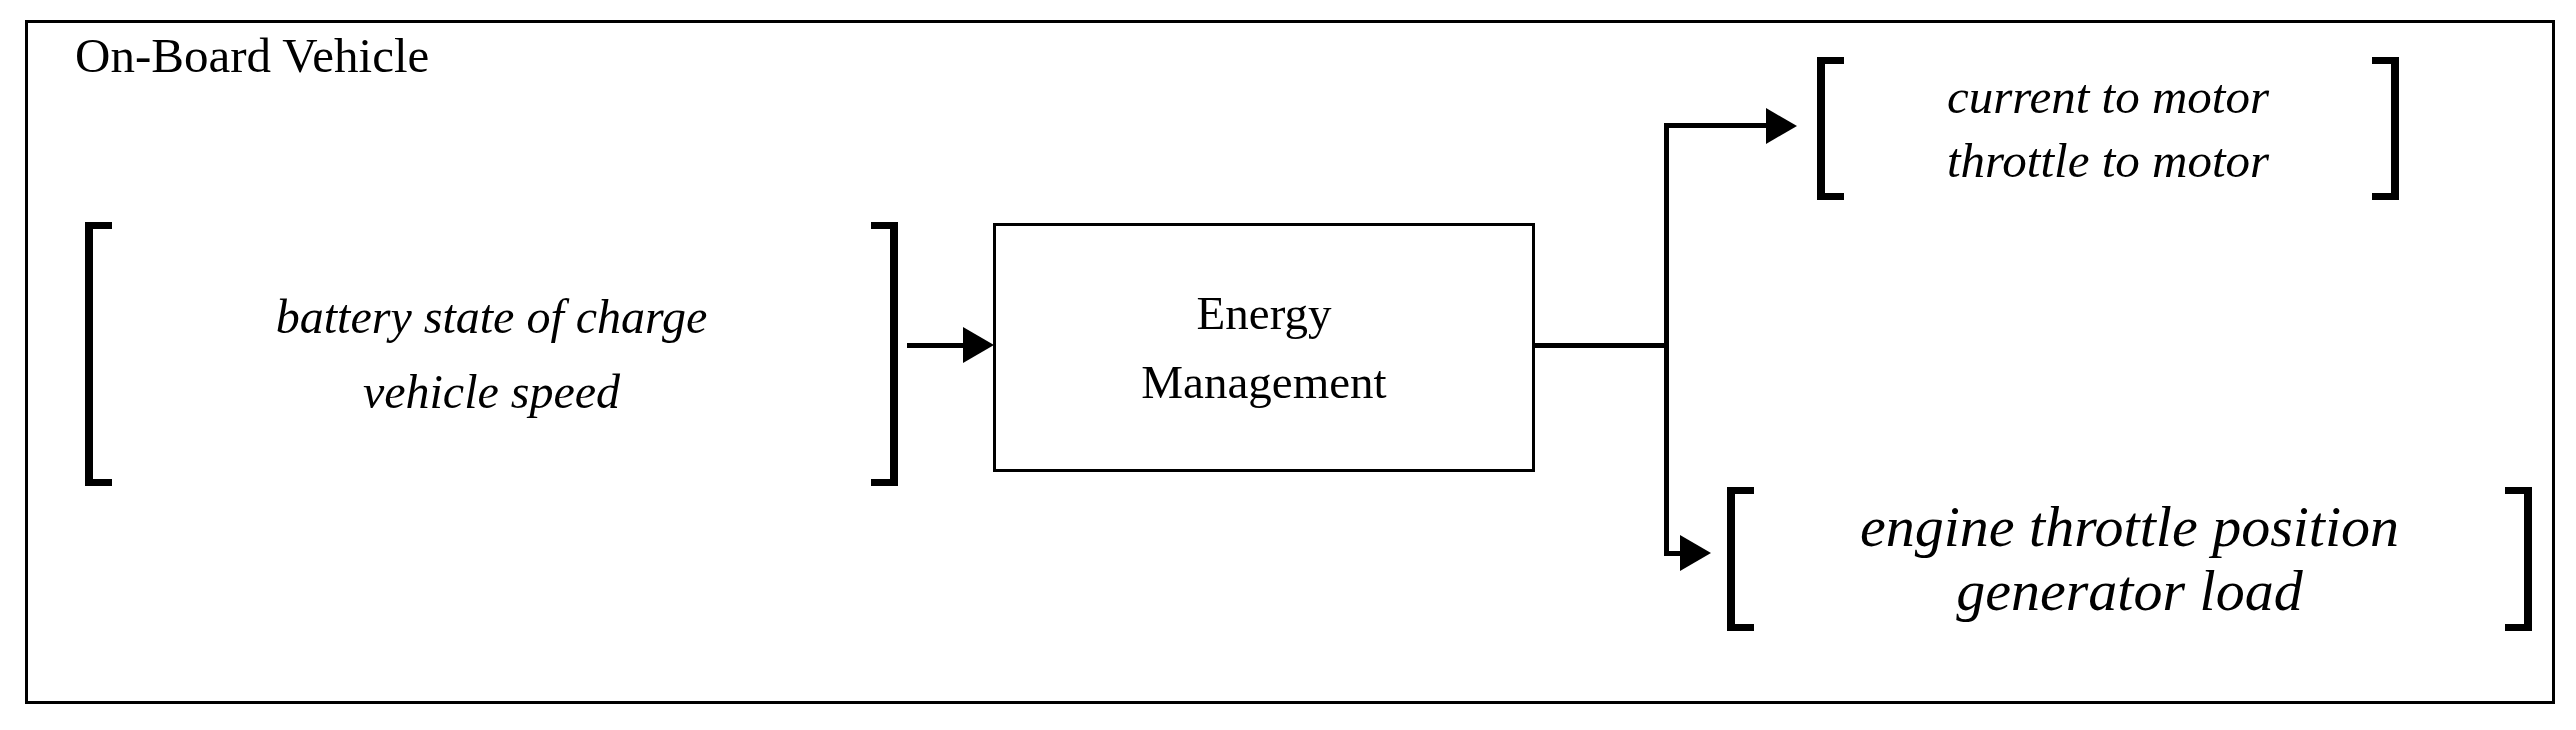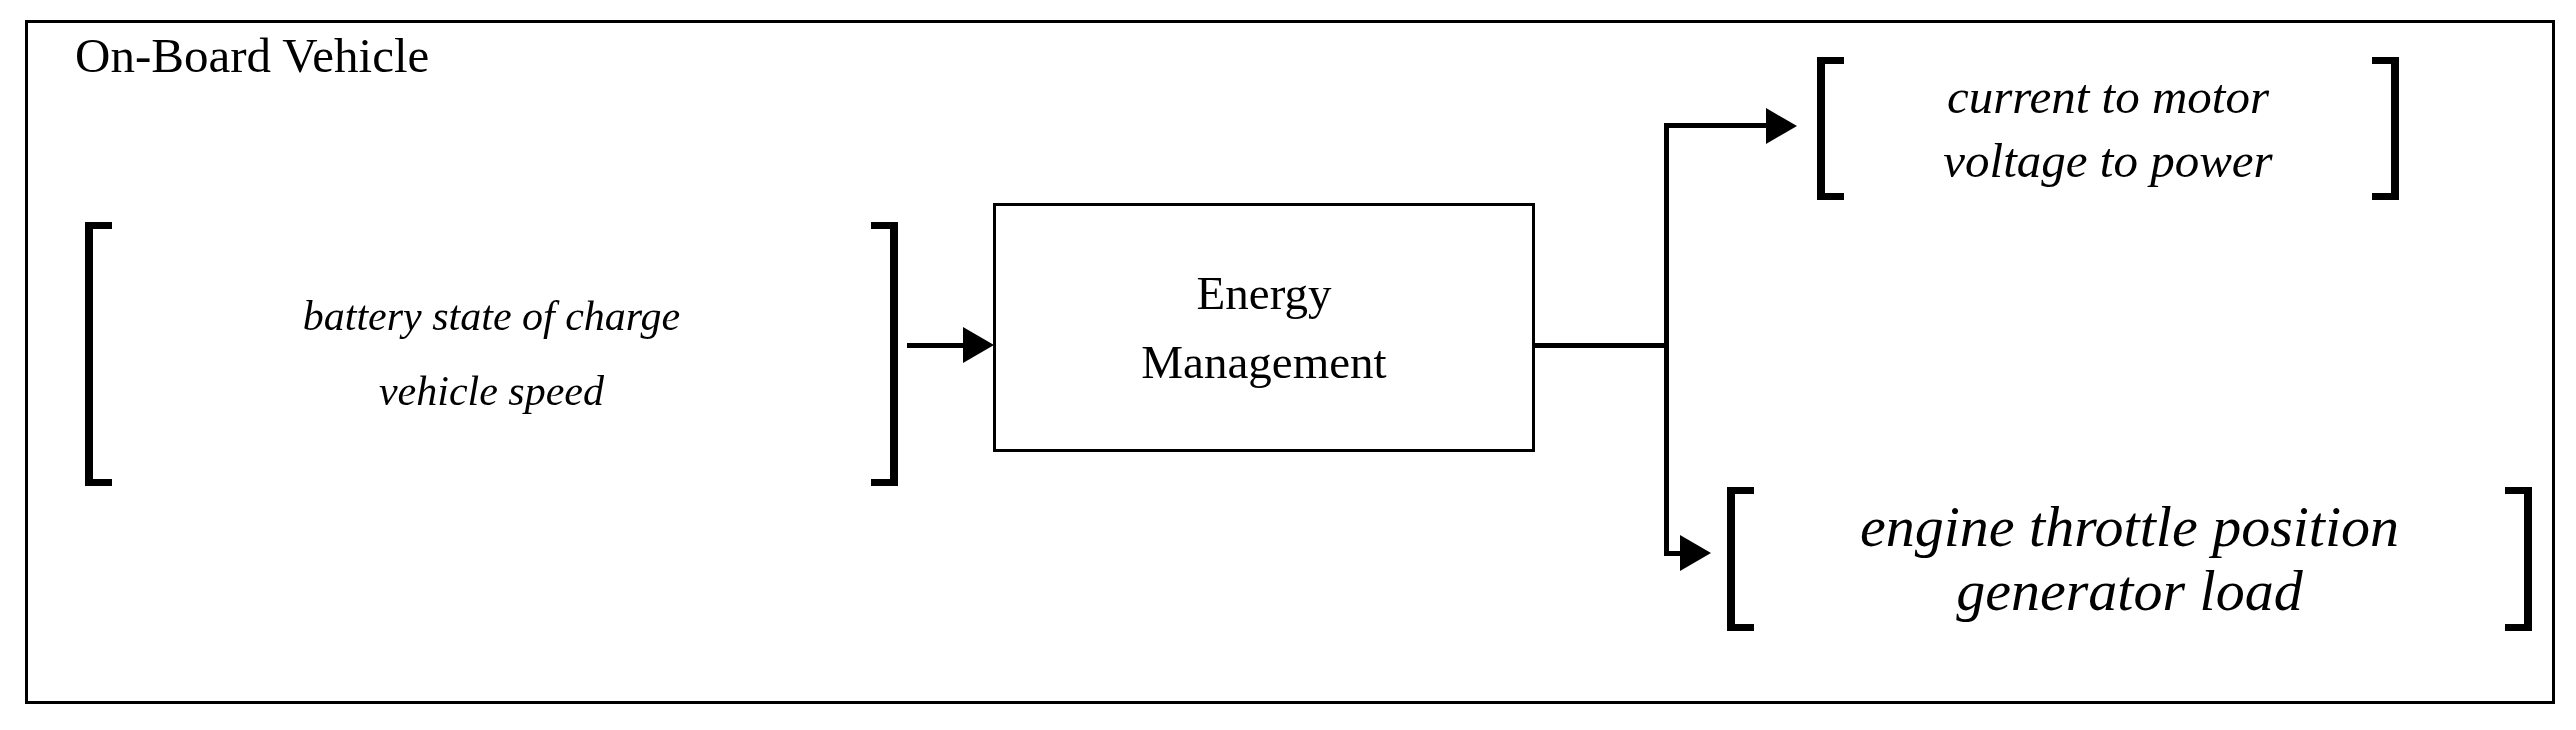--- a/index.html
+++ b/index.html
@@ -75,21 +75,21 @@
   }
 
   
   #input-vector {
     left: 85px;
     top: 222px;
     width: 813px;
     height: 264px;
   }
   #input-vector .row {
-    font-size: 42px;
+    font-size: 48px;
     line-height: 75px;
   }
 
   
   #output-vector-motor {
     left: 1817px;
     top: 57px;
     width: 582px;
     height: 143px;
   }
@@ -107,21 +107,21 @@
   }
   #output-vector-engine .row {
     font-size: 58px;
     line-height: 64px;
   }
 
   
   #ems-block {
     position: absolute;
     left: 993px;
-    top: 203px;
+    top: 223px;
     width: 542px;
     height: 249px;
     border: 3.9px solid #000000;
     box-sizing: border-box;
     background: #ffffff;
     display: flex;
     flex-direction: column;
     justify-content: center;
     align-items: center;
   }
@@ -226,21 +226,21 @@
   <div id="branch-top-line" class="conn h-line"></div>
   <div id="branch-top-arrowhead" class="arrowhead"></div>
 
   <div id="branch-bottom-line" class="conn h-line"></div>
   <div id="branch-bottom-arrowhead" class="arrowhead"></div>
 
   <div id="output-vector-motor" class="vector">
     <div class="bracket left"></div>
     <div class="rows">
       <div class="row">current to motor</div>
-      <div class="row">voltage to power</div>
+      <div class="row">throttle to motor</div>
     </div>
     <div class="bracket right"></div>
   </div>
 
   <div id="output-vector-engine" class="vector">
     <div class="bracket left"></div>
     <div class="rows">
       <div class="row">engine throttle position</div>
       <div class="row">generator load</div>
     </div>

